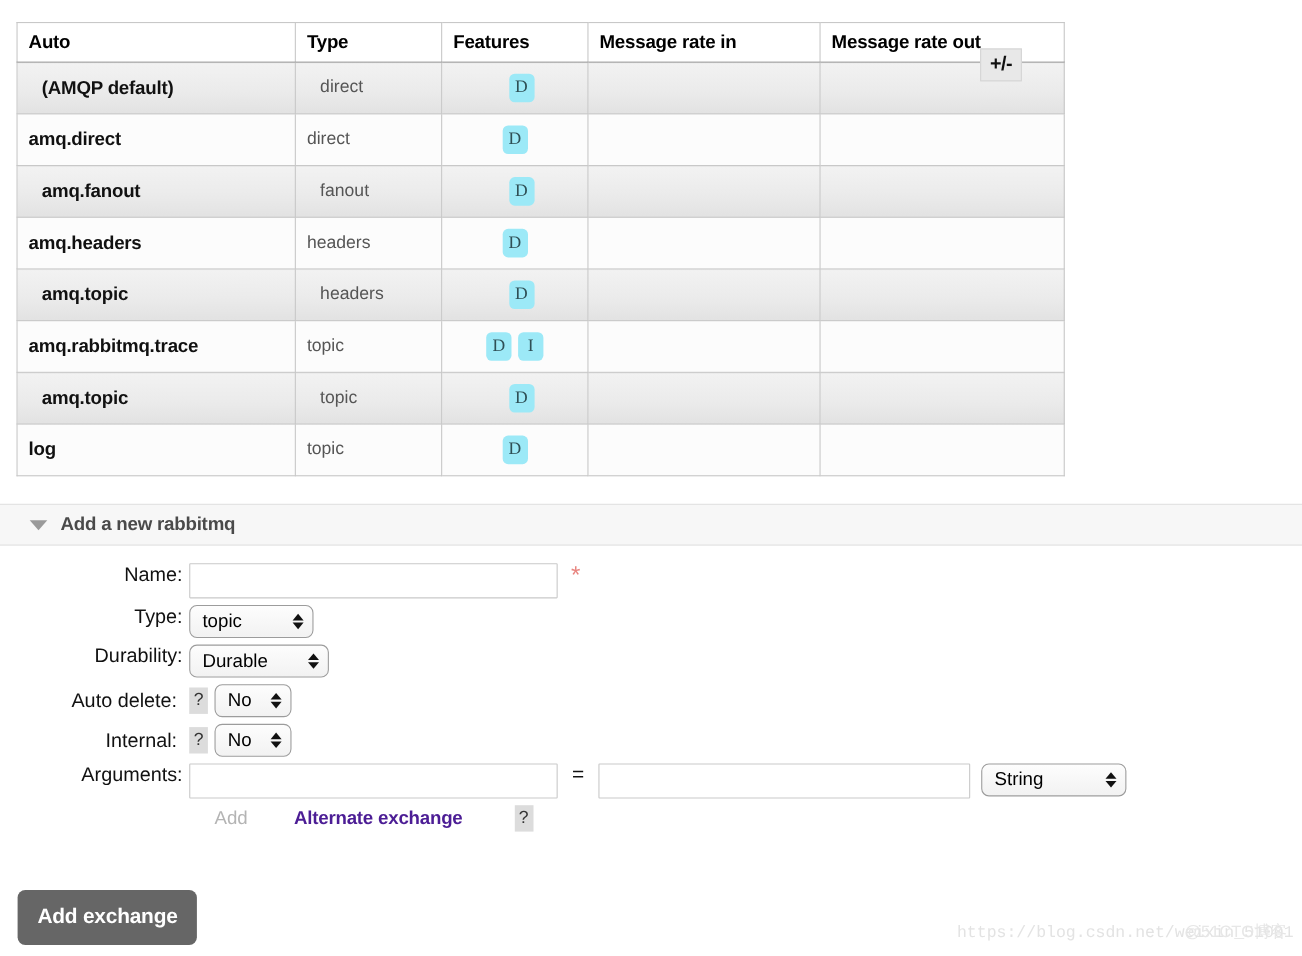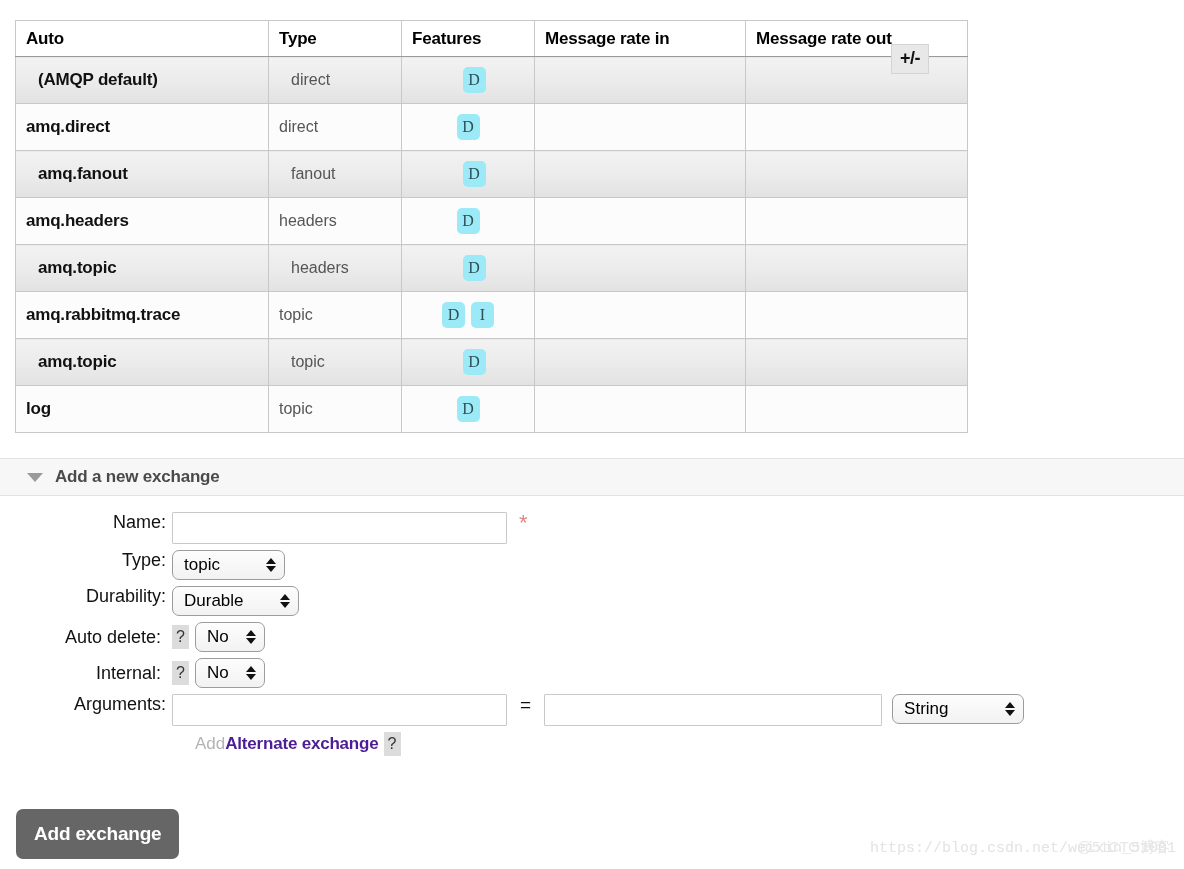--- a/index.html
+++ b/index.html
@@ -240,20 +240,21 @@
   .eq {
     font-size: 19px;
     margin: 0 13px;
     color: #111;
   }
 
   .addrow {
     display: flex;
     align-items: center;
     margin-top: 6px;
+    gap: 42px;
   }
   .add-link {
     font-size: 17px;
     color: #b4b4b4;
     margin-left: 195px;
   }
   .alt-exchange {
     font-size: 17px;
     font-weight: bold;
     color: #4c1d95;
@@ -367,21 +368,21 @@
           <td class="c-rate"></td>
           <td class="c-rate"></td>
         </tr>
       </tbody>
   </table>
   <div class="plusminus">+/-</div>
 </div>
 
 <div class="section-bar">
   <span class="tri"></span>
-  <span class="section-title">Add a new exchange</span>
+  <span class="section-title">Add a new rabbitmq</span>
 </div>
 
 <div class="form">
 
   <div class="frow">
     <span class="flabel">Name:</span>
     <input class="txt name-input" type="text" placeholder="" style="">
     <span class="req-star">*</span>
   </div>
 

